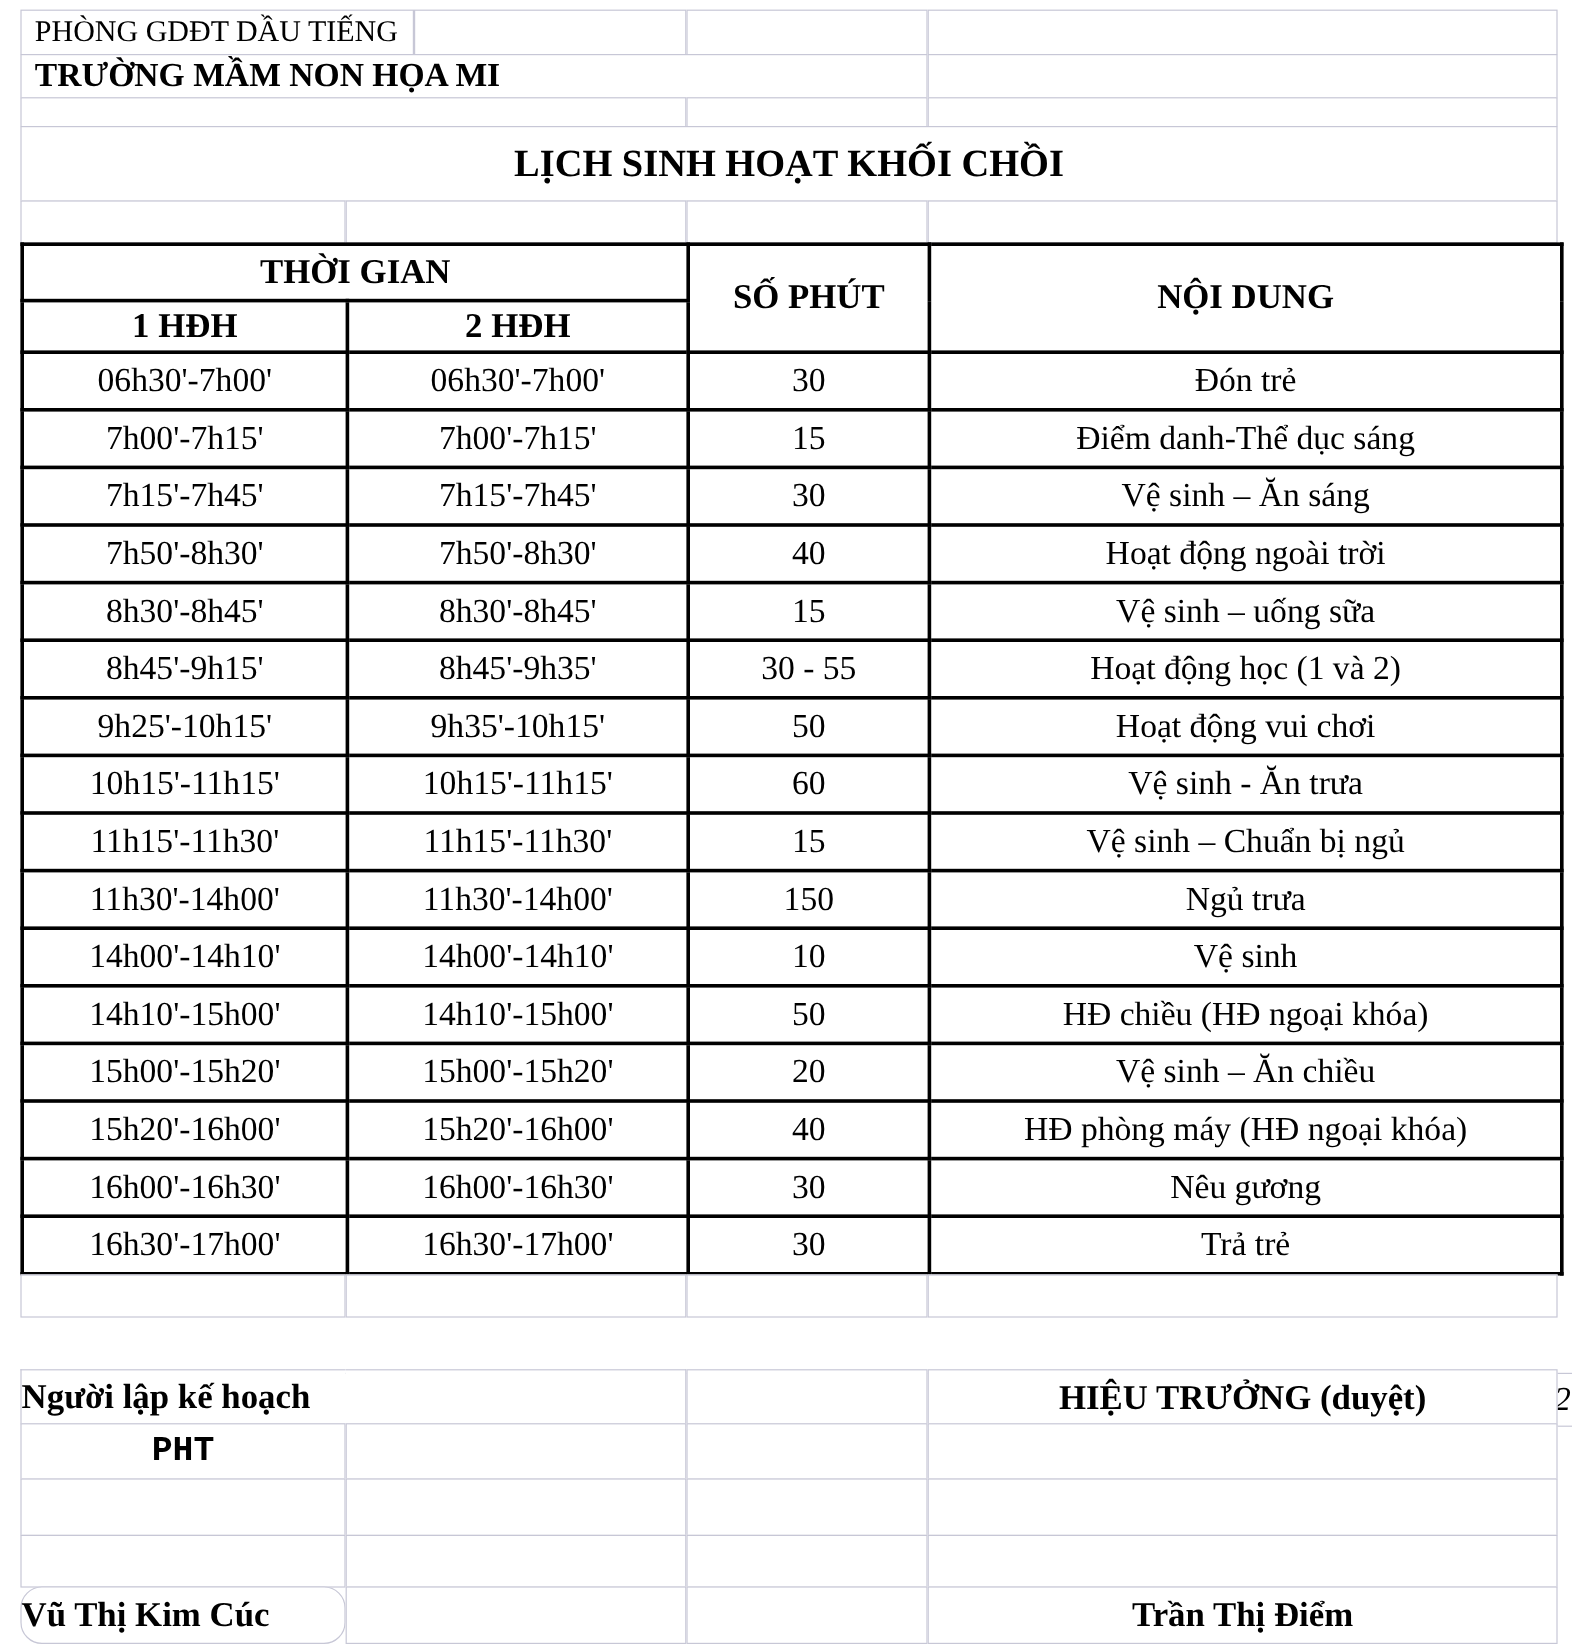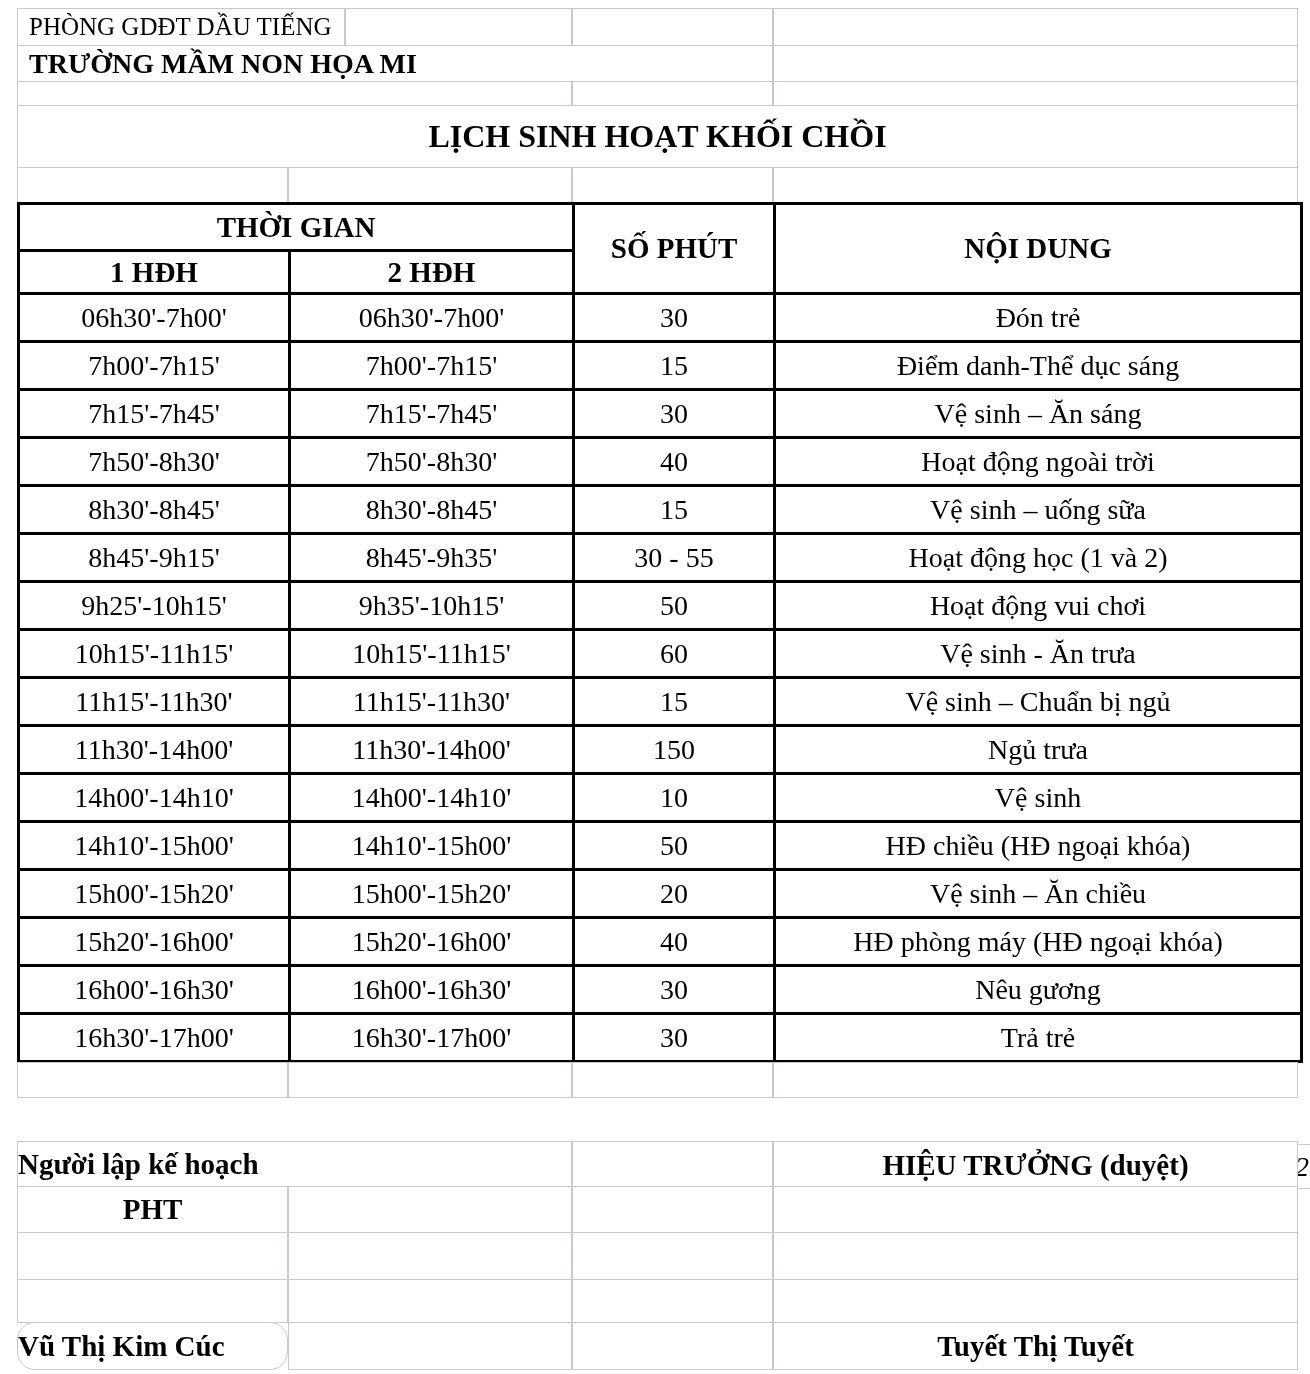--- a/index.html
+++ b/index.html
@@ -189,33 +189,33 @@
   <div class="gcell" style="left:572px;top:1062px;width:201px;height:36px;"></div>
   <div class="gcell" style="left:773px;top:1062px;width:525px;height:36px;"></div>
 
   <div class="gcell date-text" style="left:17px;top:1144px;width:1281px;height:45px;margin-left:44px;">Long Hòa, ngày 07 tháng 09 năm 2020</div>
 
   <div class="gcell label-bold" style="left:17px;top:1141px;width:271px;height:46px;border-right:none;">Người lập kế hoạch</div>
   <div class="gcell" style="left:288px;top:1141px;width:284px;height:46px;border-left:none;"></div>
   <div class="gcell" style="left:572px;top:1141px;width:201px;height:46px;"></div>
   <div class="gcell label-bold-center" style="left:773px;top:1141px;width:525px;height:48px;">HIỆU TRƯỞNG (duyệt)</div>
 
-  <div class="gcell label-bold-center" style="left:17px;top:1186px;width:271px;height:47px;">PHT</div>
+  <div class="gcell label-bold-center" style="left:17px;top:1186px;width:271px;height:47px;font-family:Liberation Mono, monospace;">PHT</div>
   <div class="gcell" style="left:288px;top:1186px;width:284px;height:47px;"></div>
   <div class="gcell" style="left:572px;top:1186px;width:201px;height:47px;"></div>
   <div class="gcell" style="left:773px;top:1186px;width:525px;height:47px;"></div>
 
   <div class="gcell" style="left:17px;top:1232px;width:271px;height:48px;"></div>
   <div class="gcell" style="left:288px;top:1232px;width:284px;height:48px;"></div>
   <div class="gcell" style="left:572px;top:1232px;width:201px;height:48px;"></div>
   <div class="gcell" style="left:773px;top:1232px;width:525px;height:48px;"></div>
 
   <div class="gcell" style="left:17px;top:1279px;width:271px;height:44px;"></div>
   <div class="gcell" style="left:288px;top:1279px;width:284px;height:44px;"></div>
   <div class="gcell" style="left:572px;top:1279px;width:201px;height:44px;"></div>
   <div class="gcell" style="left:773px;top:1279px;width:525px;height:44px;"></div>
 
   <div class="gcell label-bold" style="left:17px;top:1322px;width:271px;height:48px;border-radius:18px;">Vũ Thị Kim Cúc</div>
   <div class="gcell" style="left:288px;top:1322px;width:284px;height:48px;"></div>
   <div class="gcell" style="left:572px;top:1322px;width:201px;height:48px;"></div>
-  <div class="gcell label-bold-center" style="left:773px;top:1322px;width:525px;height:48px;">Tuyết Thị Tuyết</div>
+  <div class="gcell label-bold-center" style="left:773px;top:1322px;width:525px;height:48px;">Trần Thị Điểm</div>
 
 </div>
 
 </body></html>

